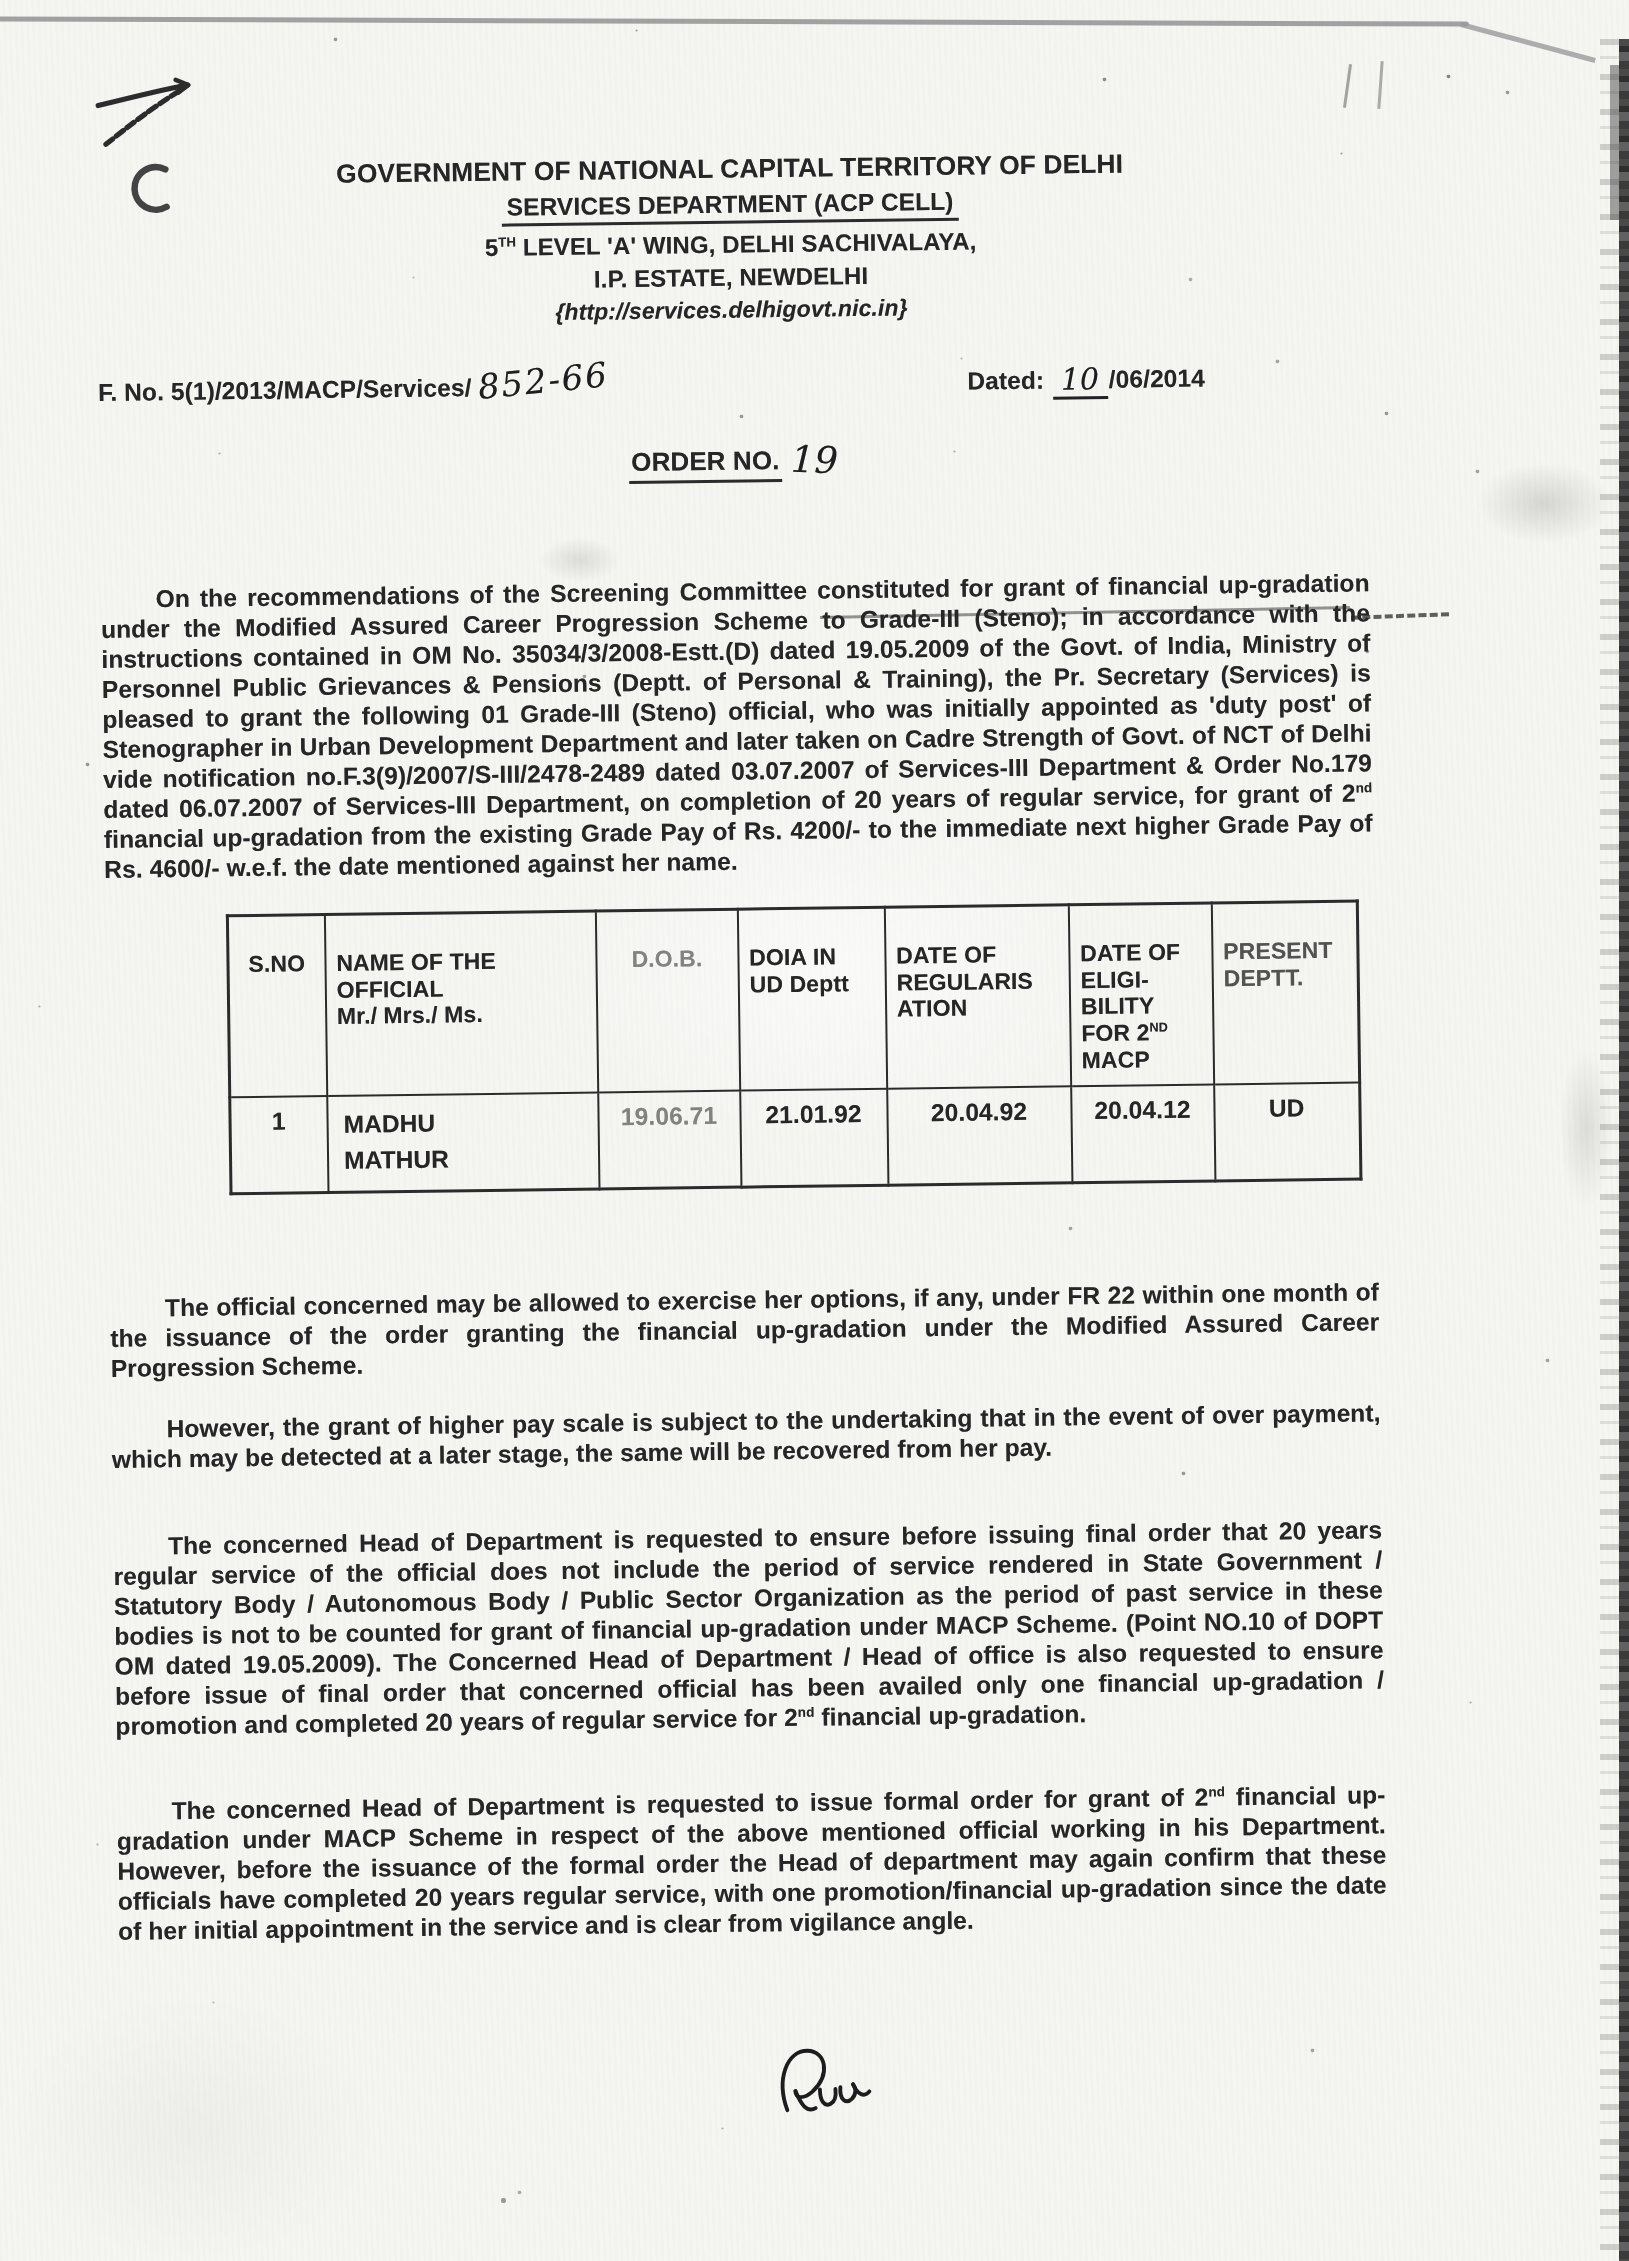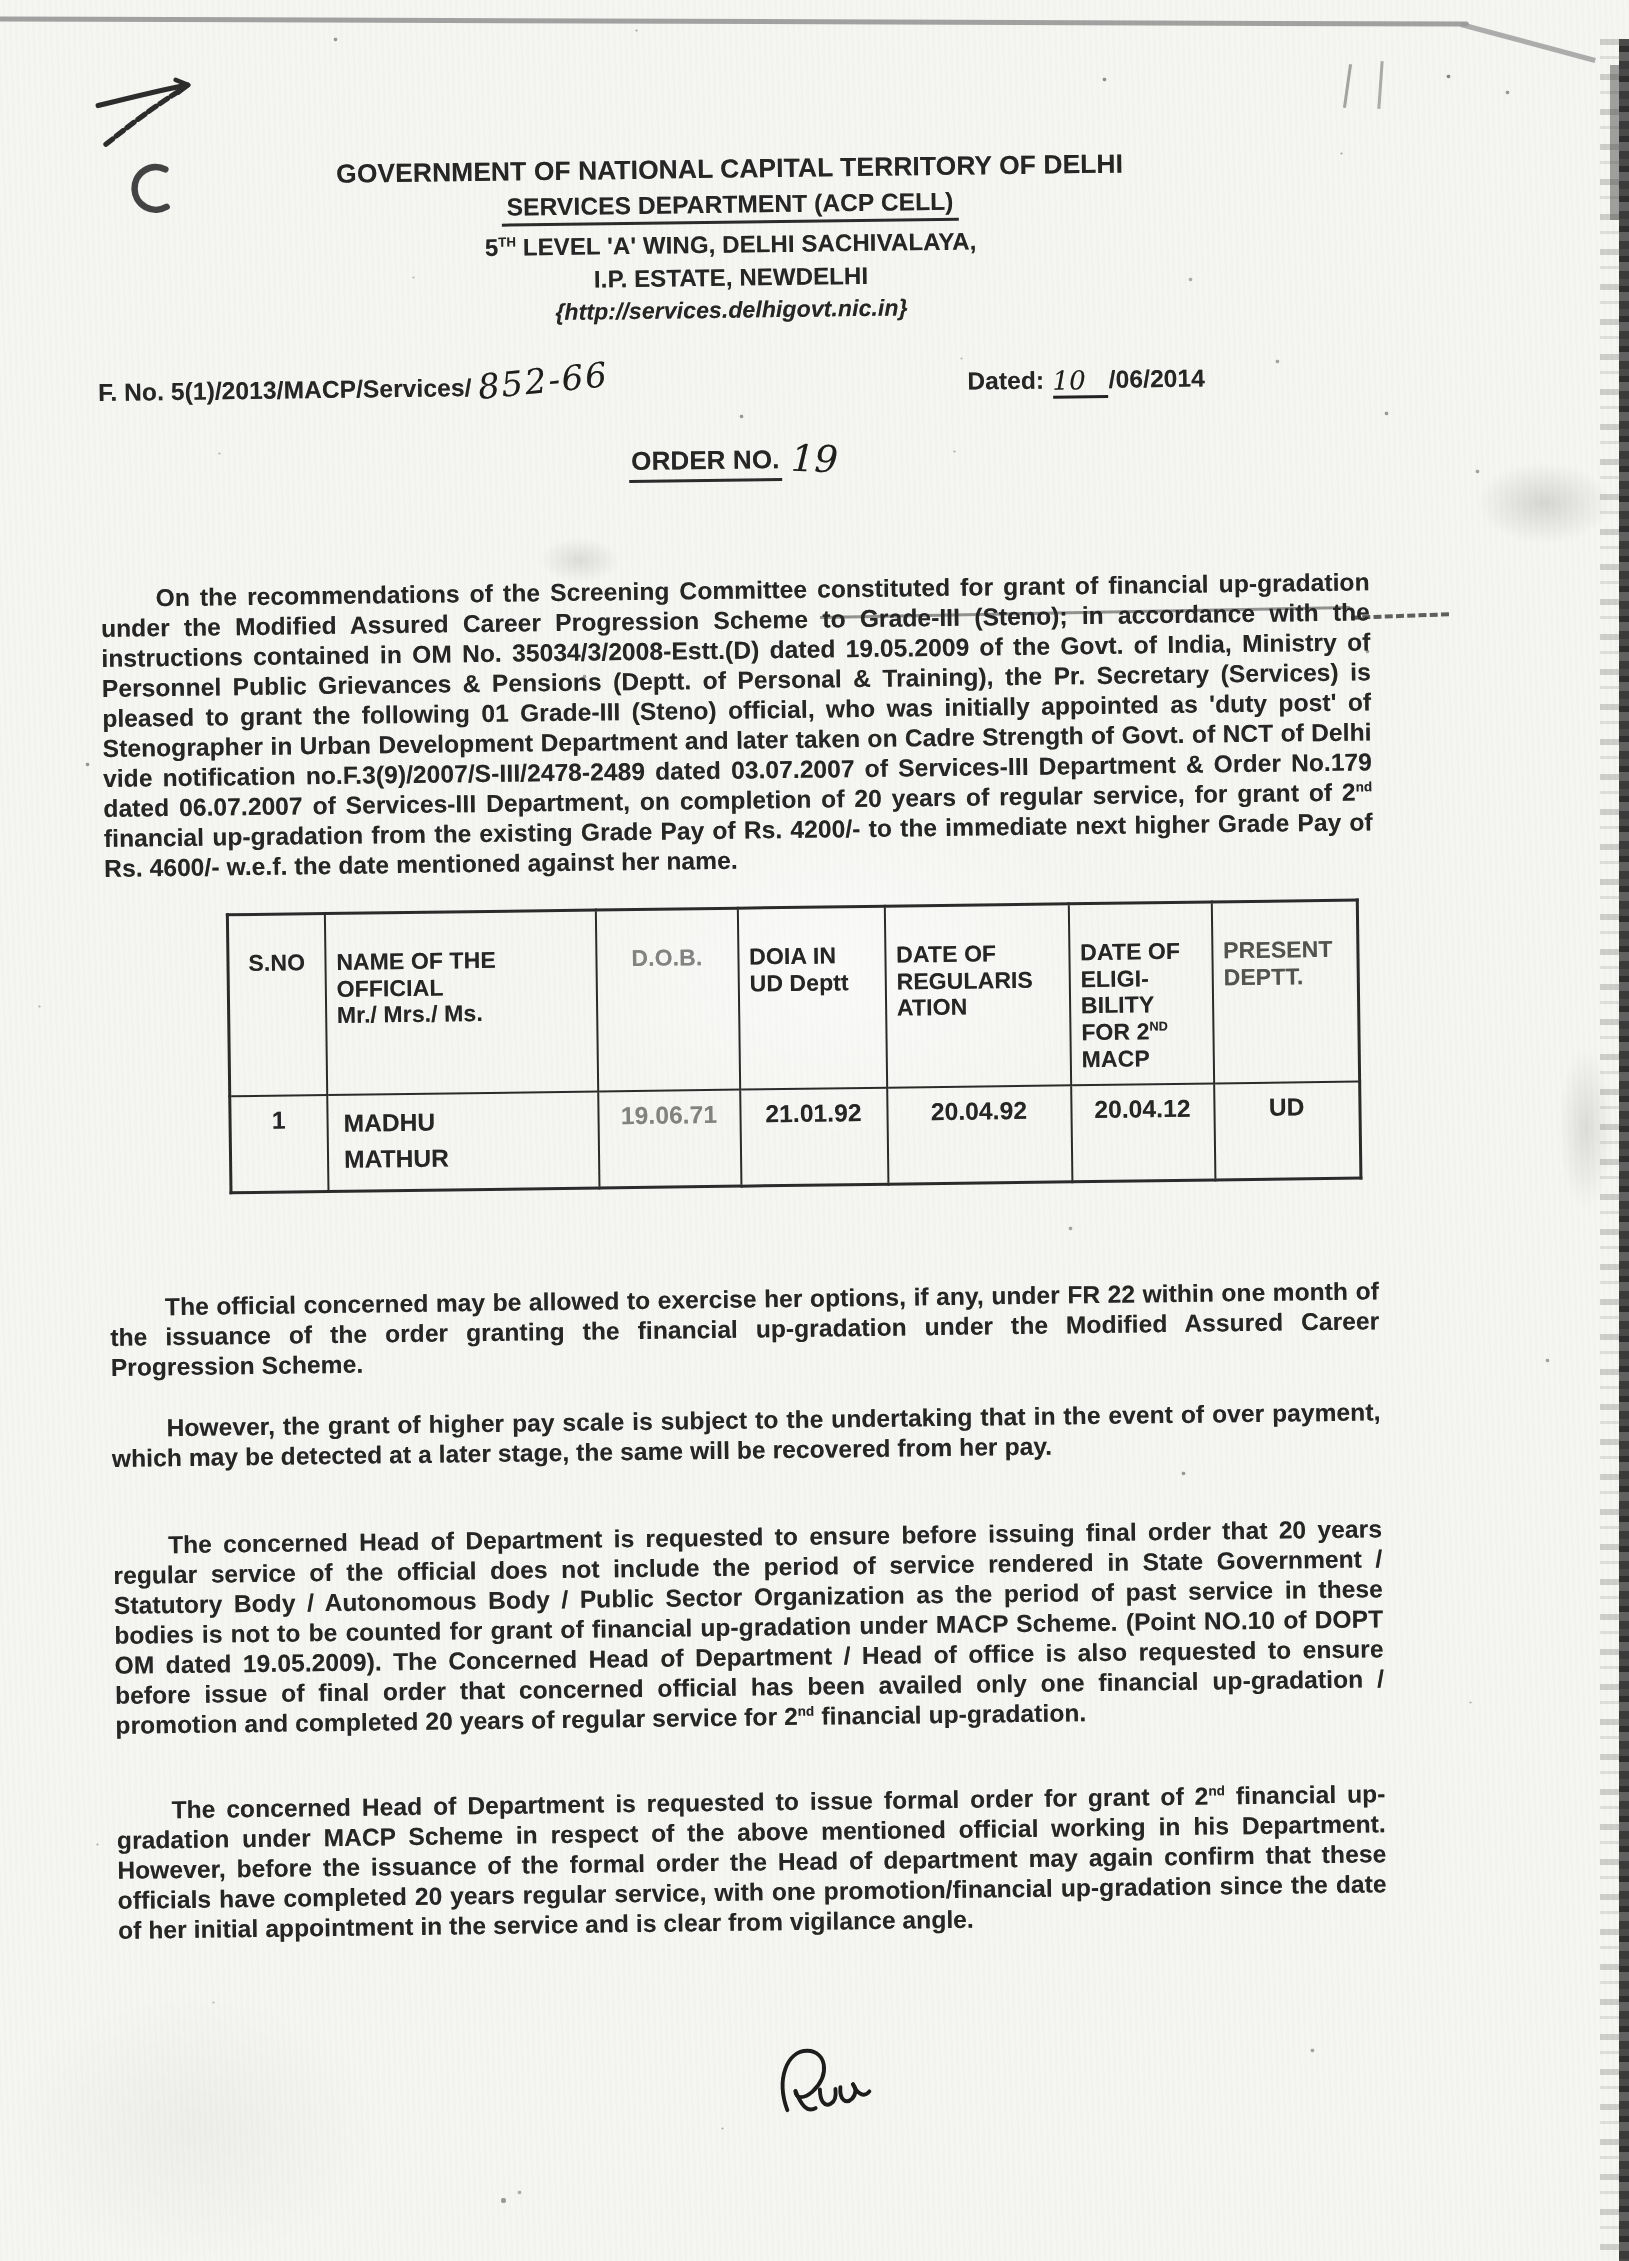--- a/index.html
+++ b/index.html
@@ -75,21 +75,21 @@
   .h2w{margin-bottom:6.4px;}
   .h2{display:inline-block;font-size:24.5px;font-weight:bold;border-bottom:3.9px solid #2b2b2b;padding:0 5.2px 1.9px;}
   .h3{font-size:24px;font-weight:bold;margin-bottom:5.2px;}
   .h5{font-size:23px;font-weight:bold;font-style:italic;margin-top:1.3px;}
   sup{font-size:.55em;vertical-align:super;line-height:0;}
 
   .ref-row{display:flex;justify-content:space-between;align-items:baseline;margin-top:37px;font-size:24.5px;font-weight:bold;}
   .hw{font-family:"DejaVu Serif","Liberation Serif",serif;font-style:italic;font-weight:normal;color:#1e1e1e;}
   .hw-fno{display:inline-block;font-size:34px;transform:rotate(-5deg) translateY(-2.6px);margin-left:6.4px;letter-spacing:1.9px;}
   .dated{margin-right:162px;}
-  .hw-day{display:inline-block;min-width:55px;text-align:left;font-size:26px;border-bottom:3.9px solid #222;transform:translateY(1.3px);margin:0 1.3px;}
+  .hw-day{display:inline-block;min-width:55px;text-align:center;font-size:30px;border-bottom:3.9px solid #222;transform:translateY(1.3px);margin:0 1.3px;}
 
   .order-line{text-align:center;margin-top:37px;}
   .order-label{display:inline-block;font-size:26px;font-weight:bold;border-bottom:3.9px solid #2b2b2b;padding:0 2.6px 2.6px;}
   .hw-order{display:inline-block;font-size:37px;transform:rotate(3deg);margin-left:9px;vertical-align:-3.9px;}
 
   .para{
     font-size:24.5px;font-weight:bold;line-height:30px;
     text-align:justify;text-indent:55px;margin:0;
   }
   .p1{margin-top:94px;}

